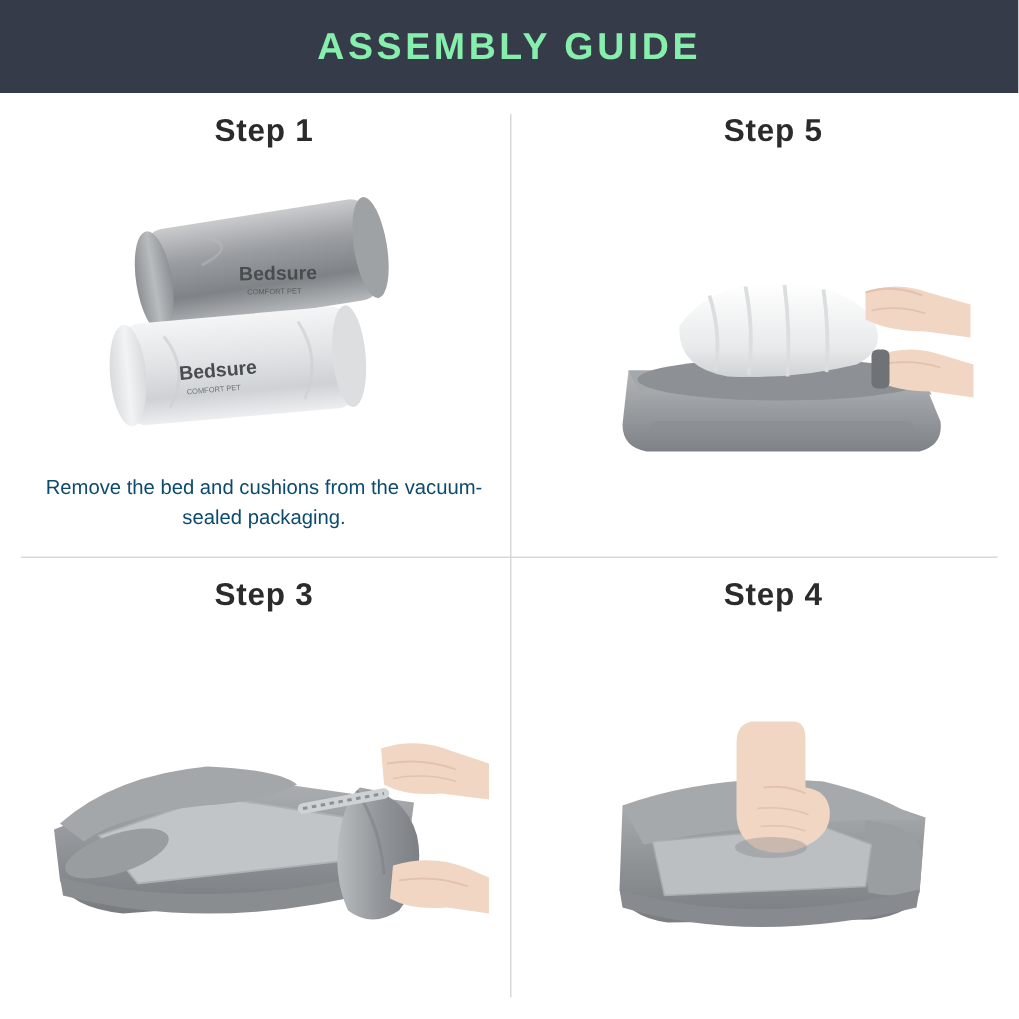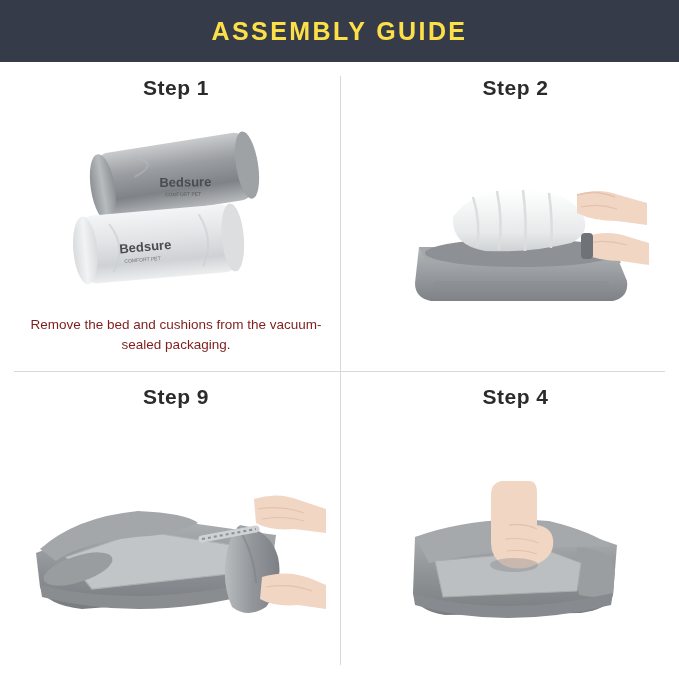--- a/index.html
+++ b/index.html
@@ -22,21 +22,21 @@
   
   .header {
     height: 62px;
     background: #363b4a;
     display: flex;
     align-items: center;
     justify-content: center;
     flex: 0 0 62px;
   }
   .header-title {
-    color: #fde047;
+    color: #86efac;
     font-size: 25px;
     font-weight: bold;
     letter-spacing: 2.4px;
   }
 
   
   .grid {
     flex: 1 1 auto;
     display: grid;
     grid-template-columns: 1fr 1fr;
@@ -79,21 +79,21 @@
     flex: 1 1 auto;
     width: 100%;
     display: flex;
     align-items: center;
     justify-content: center;
     min-height: 0;
   }
   .caption {
     font-size: 13.5px;
     line-height: 1.45;
-    color: #7f1d1d;
+    color: #0c4a6e;
     text-align: center;
     max-width: 300px;
     padding-bottom: 6px;
   }
   svg { display: block; }
 </style>
 </head>
 <body>
 
 <div class="page">
@@ -152,21 +152,21 @@
             <path d="M160 94 q14 26 0 52" stroke="#cdd0d2" stroke-width="2" fill="none" opacity="0.7"></path>
             <text x="78" y="126" font-family="Liberation Sans, sans-serif" font-size="13" font-weight="bold" fill="#4a4d50">Bedsure</text>
             <text x="82" y="136" font-family="Liberation Sans, sans-serif" font-size="5" fill="#707376">COMFORT PET</text>
           </g>
         </svg>
       </div>
       <div class="caption">Remove the bed and cushions from the vacuum-sealed packaging.</div>
     </div>
 
     <div class="cell">
-      <div class="step-title">Step 2</div>
+      <div class="step-title">Step 5</div>
       <div class="art">
         <svg width="270" height="175" viewBox="0 0 270 175">
           <defs>
             <linearGradient id="bedg2" x1="0" y1="0" x2="0" y2="1">
               <stop offset="0%" stop-color="#b3b6b9"></stop>
               <stop offset="60%" stop-color="#93969a"></stop>
               <stop offset="100%" stop-color="#7e8185"></stop>
             </linearGradient>
             <linearGradient id="foamg" x1="0" y1="0" x2="0" y2="1">
               <stop offset="0%" stop-color="#ffffff"></stop>
@@ -191,21 +191,21 @@
           <path d="M200 56 Q218 52 236 58" stroke="#e3c2ae" stroke-width="1.2" fill="none"></path>
 
           <path d="M204 86 Q226 78 248 86 L268 92 L268 114 L240 110 Q216 110 202 102 Z" fill="#f1d6c4"></path>
           <path d="M206 92 Q226 88 246 94" stroke="#e3c2ae" stroke-width="1.2" fill="none"></path>
           <rect x="200" y="82" width="12" height="26" rx="4" fill="#6f7276"></rect>
         </svg>
       </div>
     </div>
 
     <div class="cell">
-      <div class="step-title">Step 9</div>
+      <div class="step-title">Step 3</div>
       <div class="art">
         <svg width="300" height="180" viewBox="0 0 300 180">
           <defs>
             <linearGradient id="bedg3" x1="0" y1="0" x2="0" y2="1">
               <stop offset="0%" stop-color="#b0b3b6"></stop>
               <stop offset="55%" stop-color="#8f9296"></stop>
               <stop offset="100%" stop-color="#787b7f"></stop>
             </linearGradient>
             <linearGradient id="pillg" x1="0" y1="0" x2="1" y2="0">
               <stop offset="0%" stop-color="#b9bcbf"></stop>

